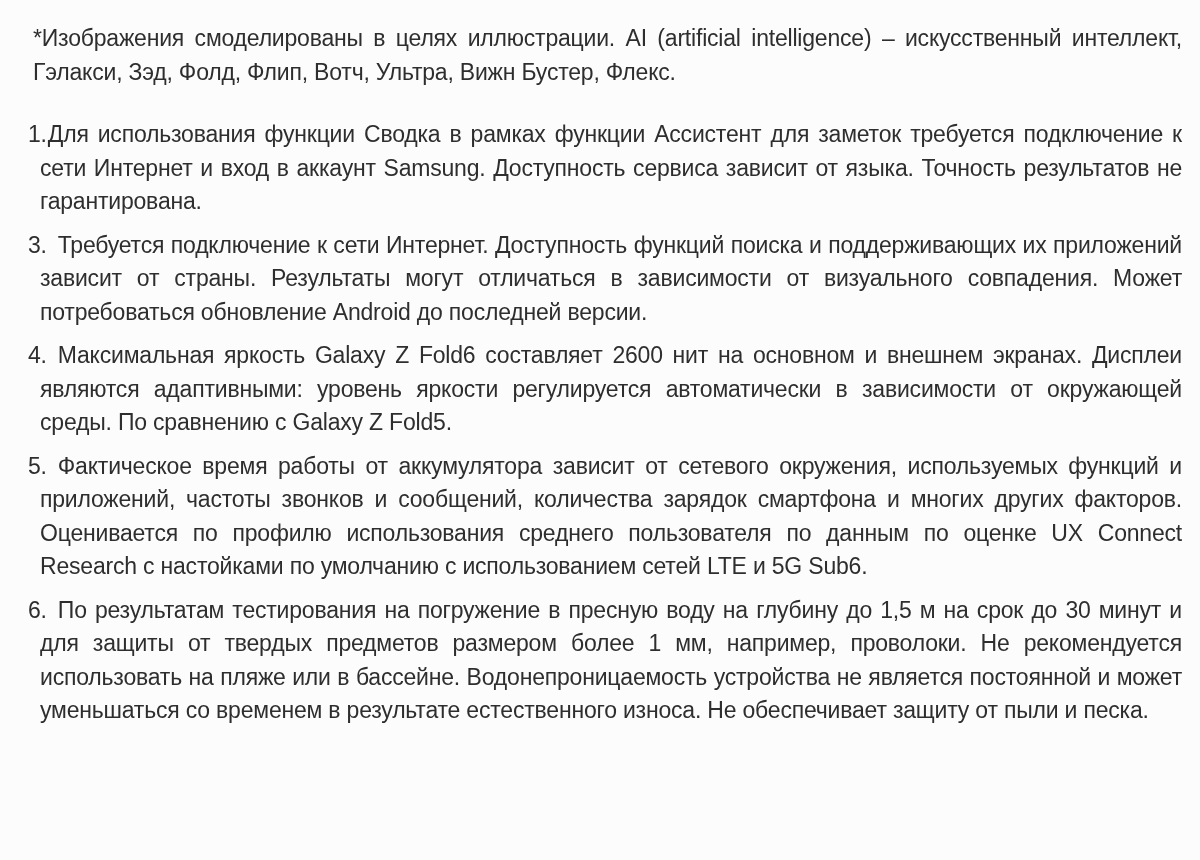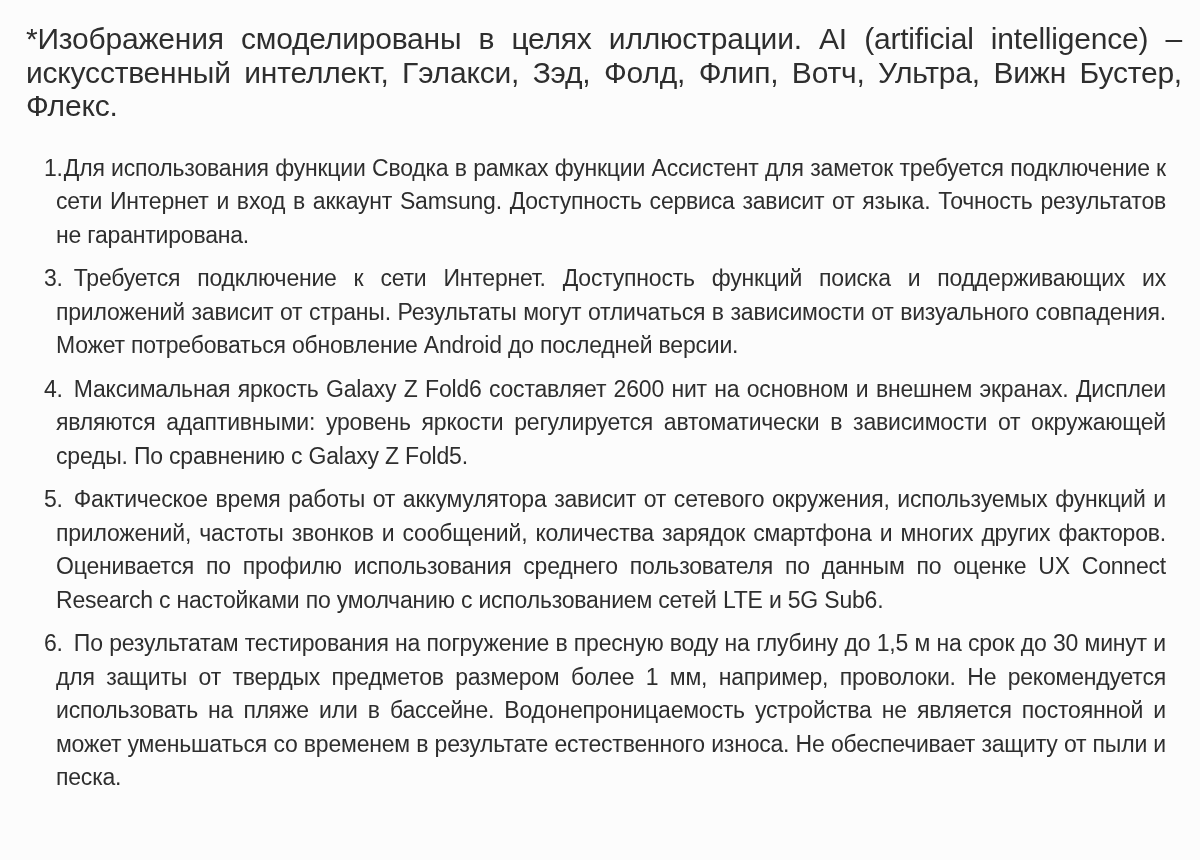--- a/index.html
+++ b/index.html
@@ -15,28 +15,28 @@
     color: #2e2e2e;
     -webkit-font-smoothing: antialiased;
   }
   .page {
     box-sizing: border-box;
     width: 1200px;
     height: 860px;
     padding: 22px 18px 20px 18px;
   }
   .intro {
-    font-size: 30px;
+    font-size: 23px;
     line-height: 33.5px;
     letter-spacing: -0.2px;
     text-align: justify;
-    margin: 0 0 29px 8px;
+    margin: 0 0 29px 15px;
   }
   .footnotes {
-    margin: 16px;
+    margin: 0;
     padding: 0;
   }
   .fn {
     font-size: 23px;
     line-height: 33.5px;
     letter-spacing: -0.2px;
     text-align: justify;
     padding-left: 22px;
     text-indent: -12px;
     margin: 0 0 10px 0;

